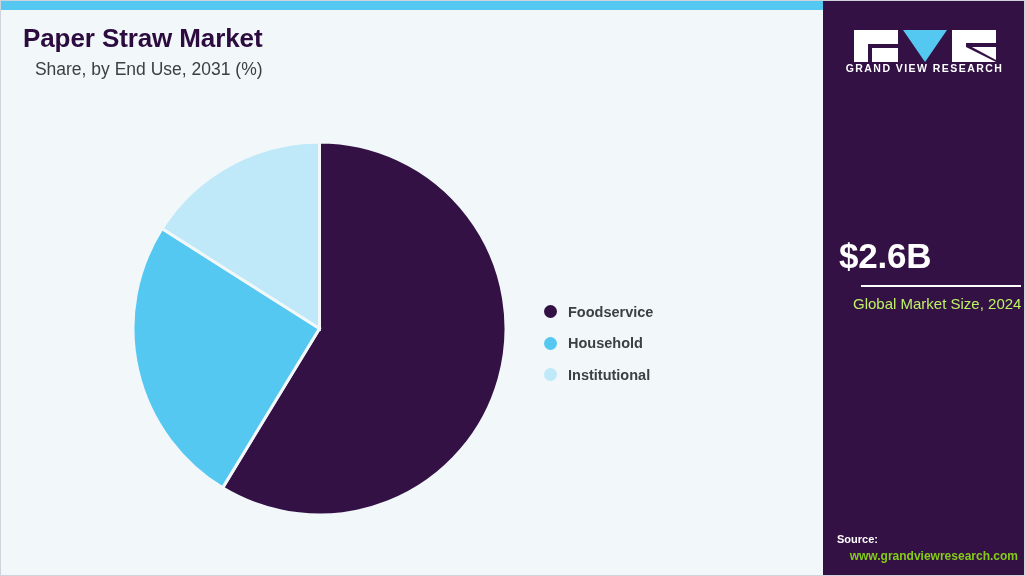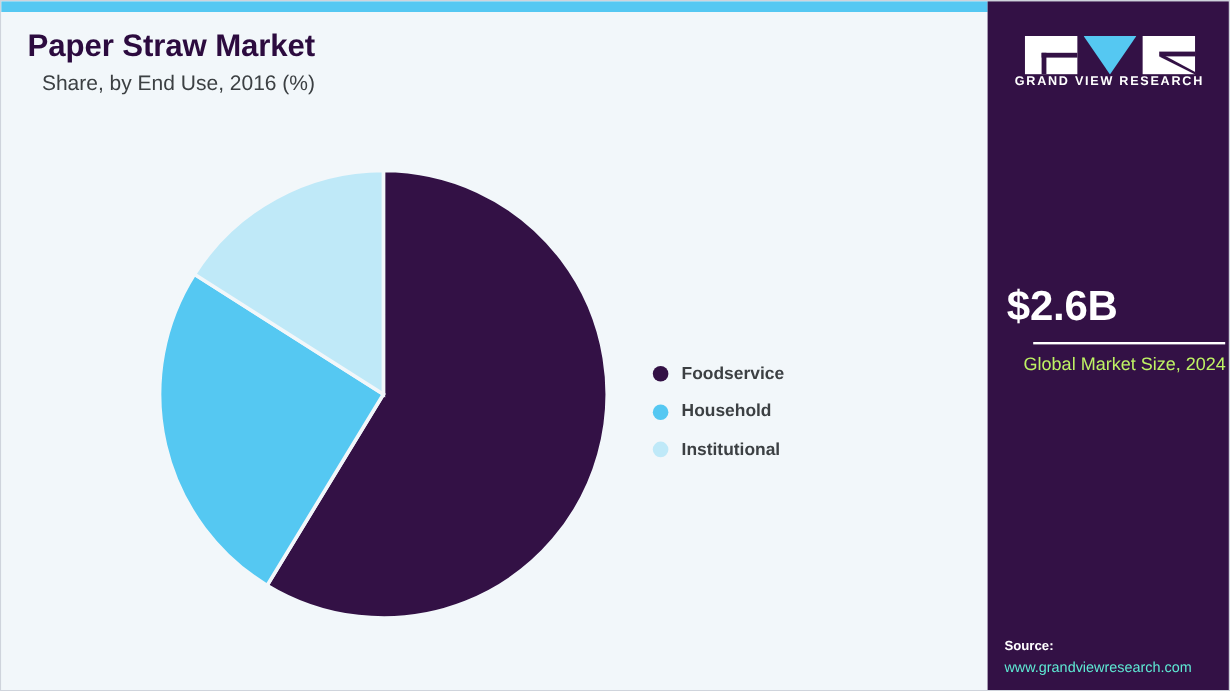--- a/index.html
+++ b/index.html
@@ -176,38 +176,39 @@
     right: 8px;
   }
   .source-label {
     font-size: 11px;
     font-weight: bold;
     color: #ffffff;
     line-height: 1.45;
   }
   .source-url {
     font-size: 12px;
-    font-weight: normal;
-    color: #5eead4;
+    font-weight: bold;
+    color: #84cc16;
     line-height: 1.45;
     white-space: nowrap;
+    text-align: right;
   }
 </style>
 </head>
 <body>
 
 <div id="infographic">
 
   <div class="accent-bar"></div>
 
   <div class="left-panel">
 
     <div class="titles">
       <div class="chart-title">Paper Straw Market</div>
-      <div class="chart-subtitle">Share, by End Use, 2016 (%)</div>
+      <div class="chart-subtitle">Share, by End Use, 2031 (%)</div>
     </div>
 
     <div class="pie-wrap">
       <svg width="375" height="375" viewBox="0 0 375 375">
         <g id="pie-slices">
             <path d="M 187.5 187.5 L 187.50 1.00 A 186.5 186.5 0 1 1 90.61 346.86 Z" fill="#331145" stroke="#f2f7fa" stroke-width="3"></path>
             <path d="M 187.5 187.5 L 90.61 346.86 A 186.5 186.5 0 0 1 30.03 87.57 Z" fill="#55c8f2" stroke="#f2f7fa" stroke-width="3"></path>
             <path d="M 187.5 187.5 L 30.03 87.57 A 186.5 186.5 0 0 1 187.50 1.00 Z" fill="#bfe9f8" stroke="#f2f7fa" stroke-width="3"></path>
           </g>
       </svg>

